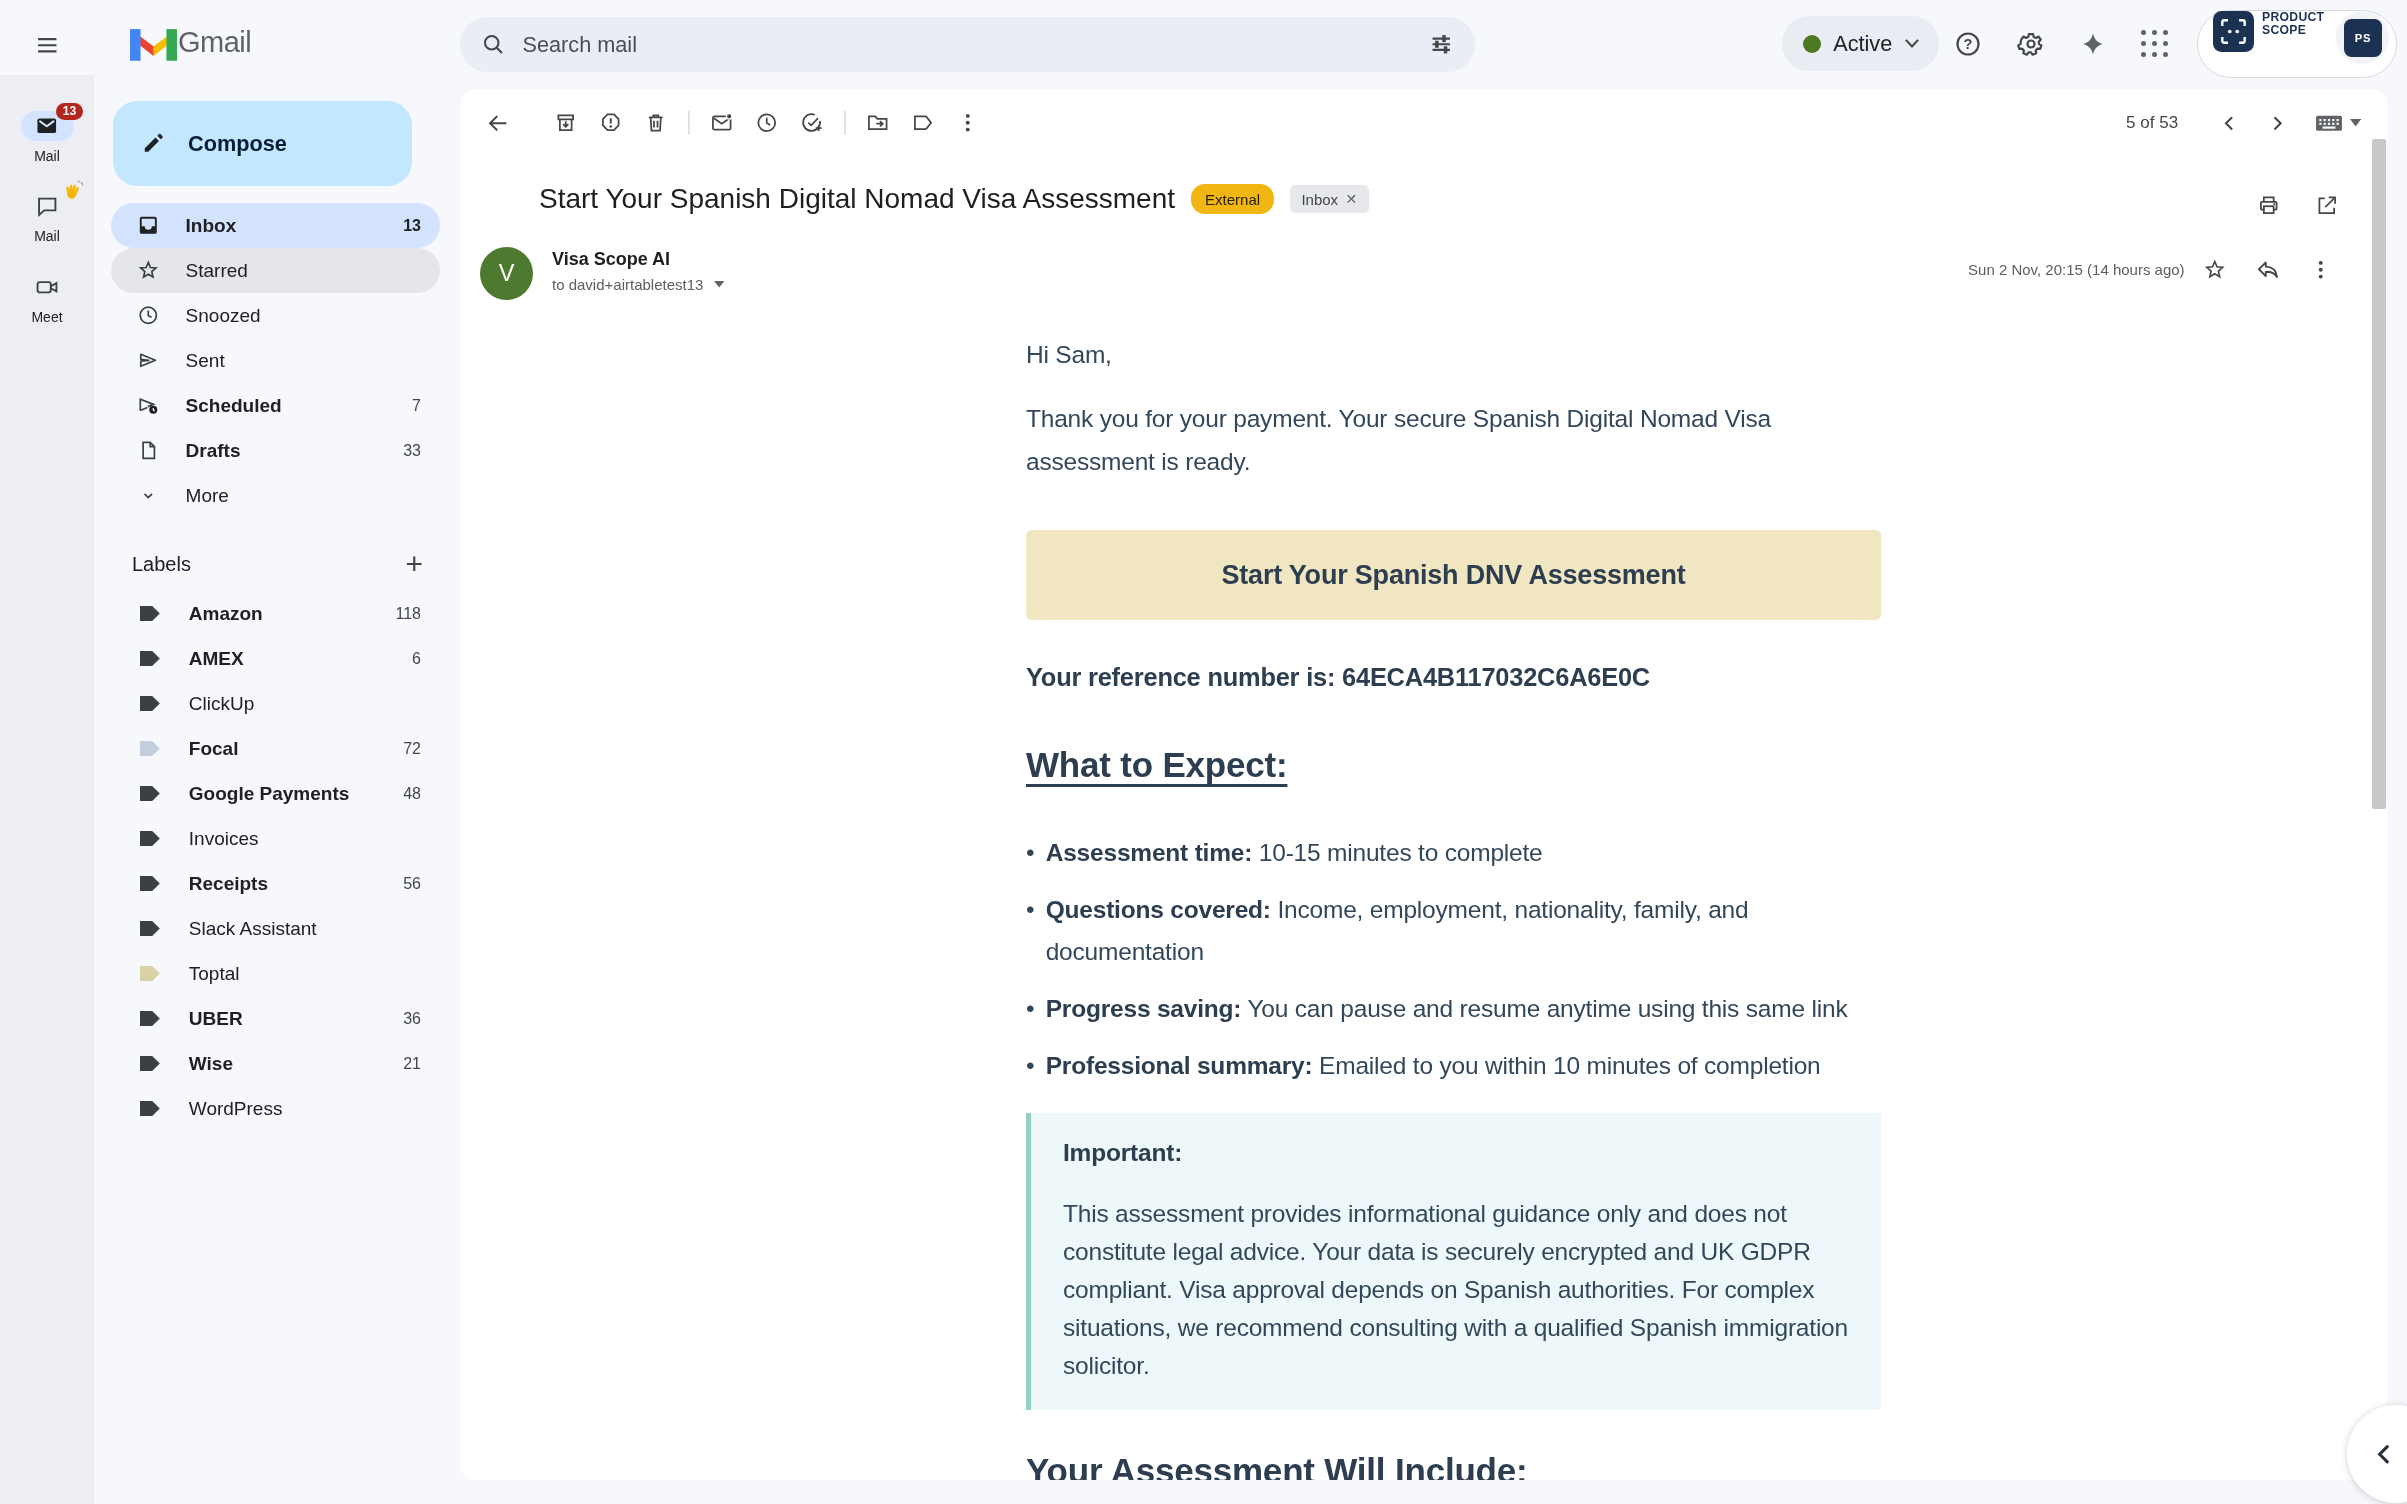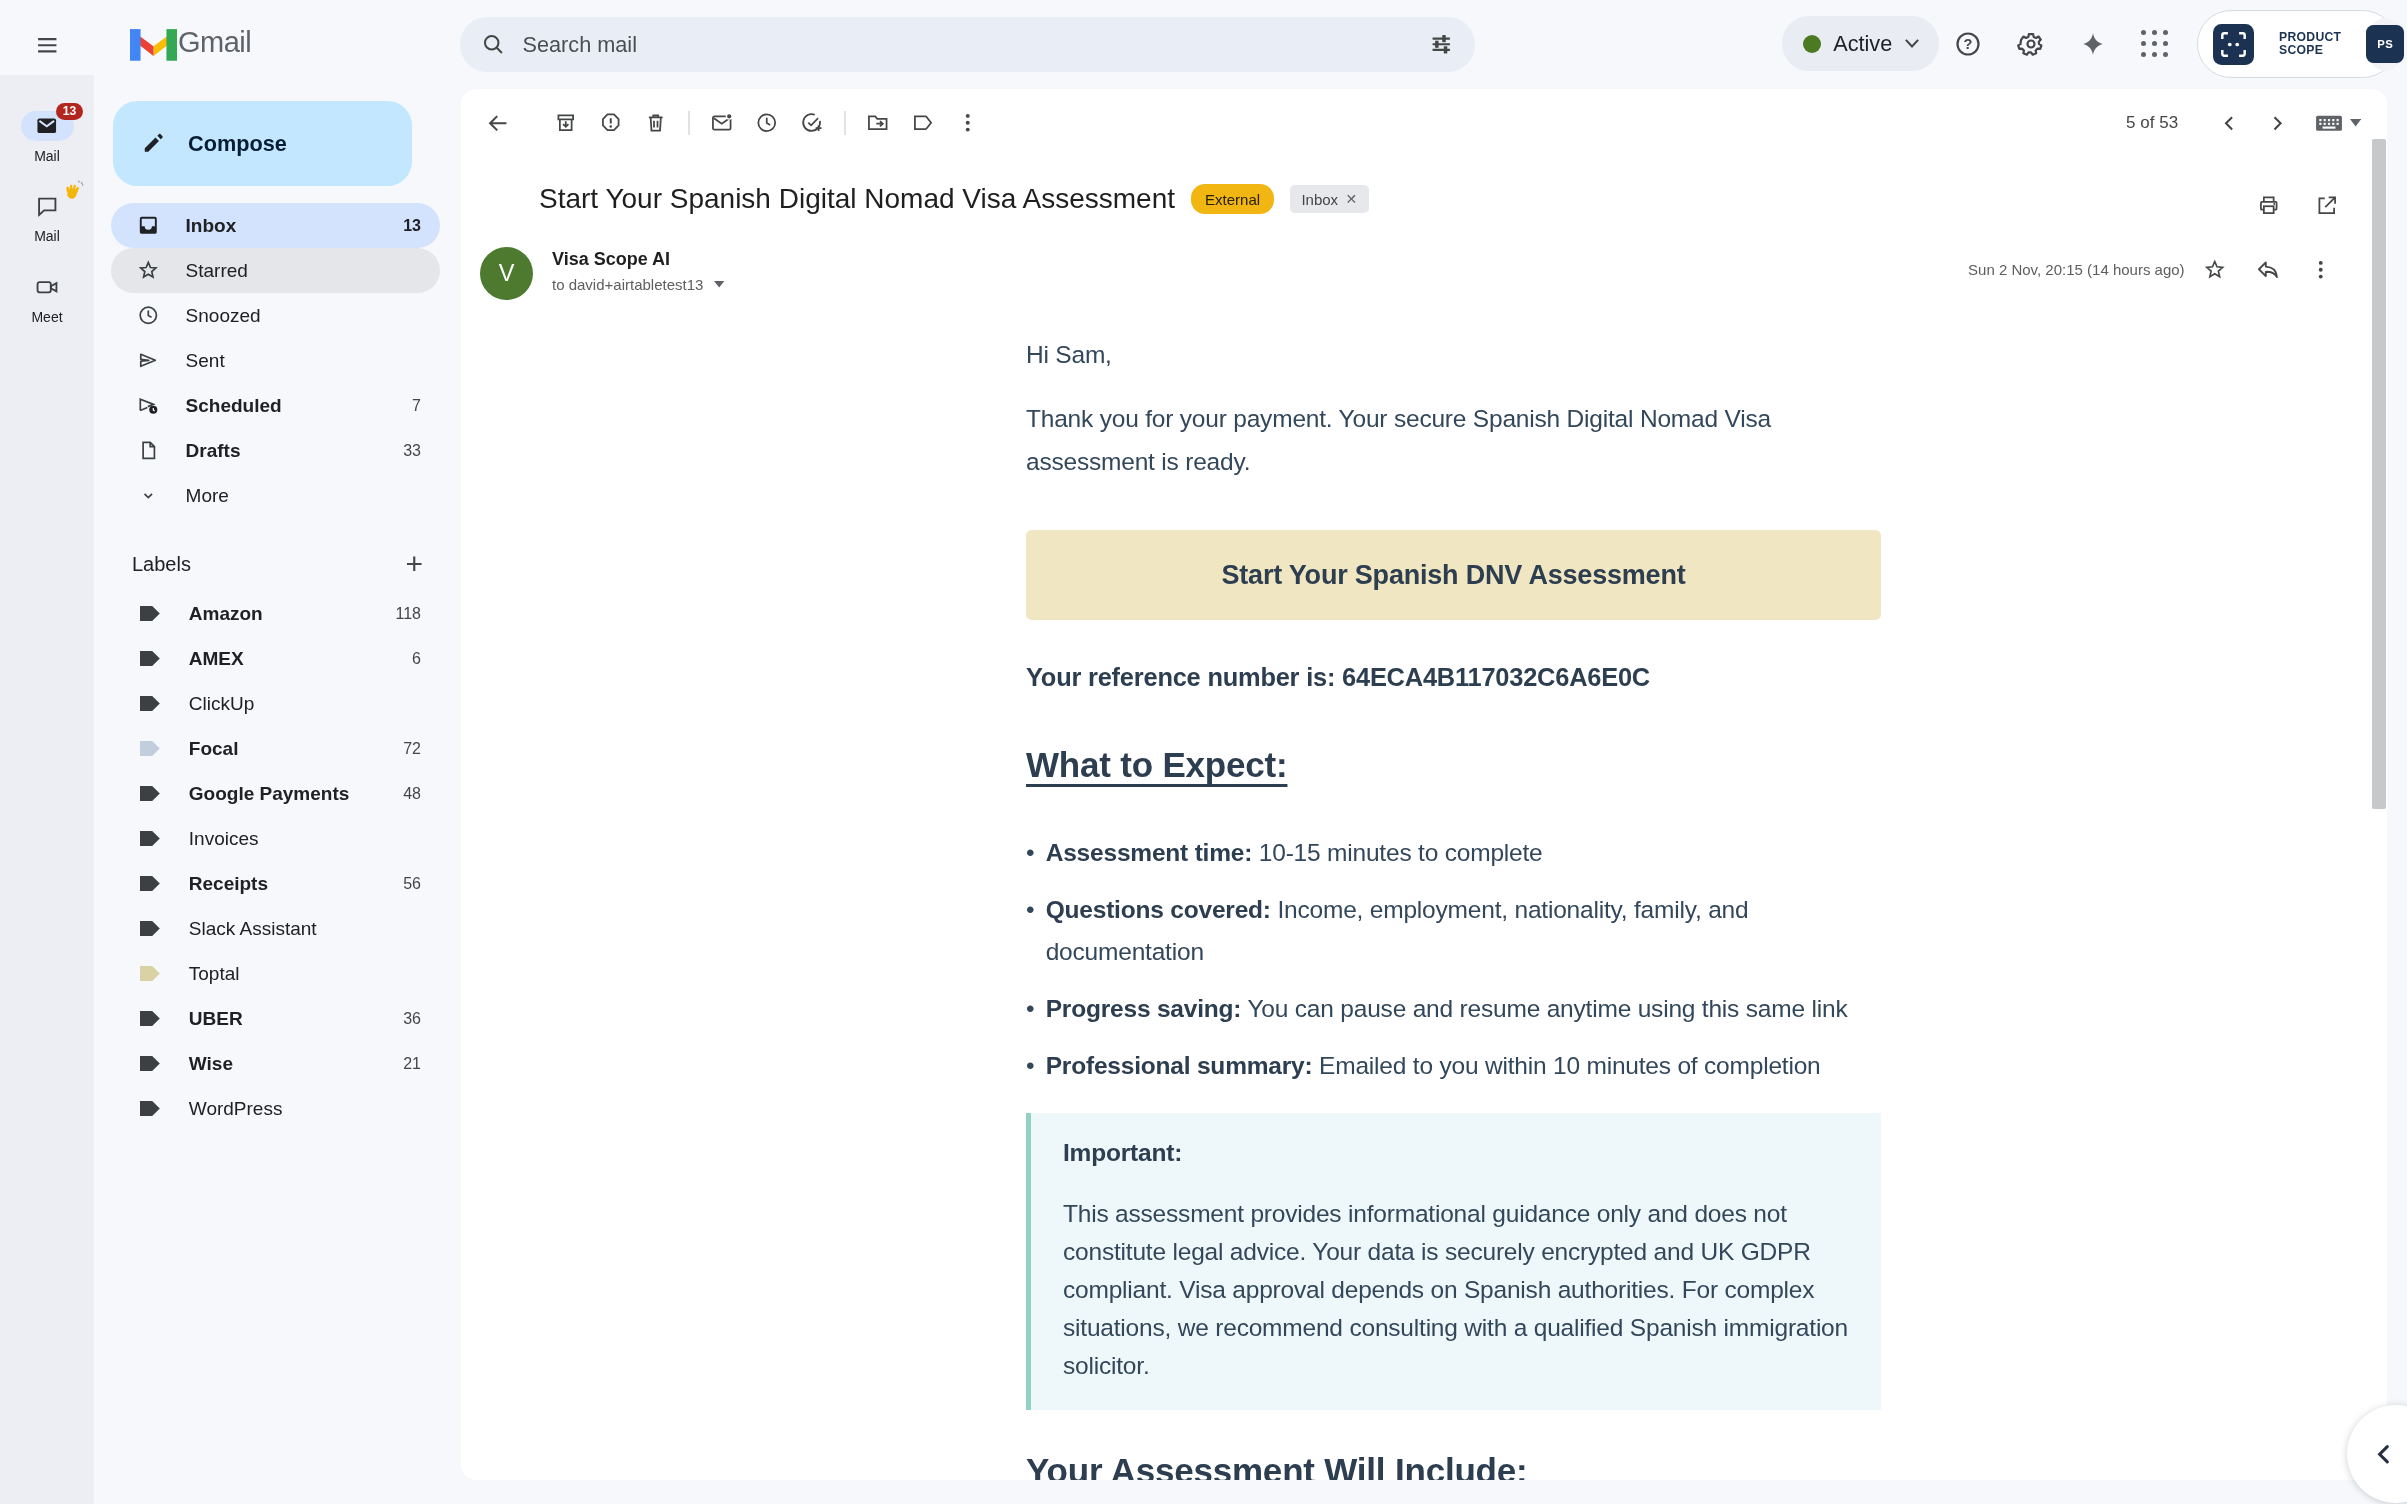--- a/index.html
+++ b/index.html
@@ -37,21 +37,21 @@
   
   .status-chip { position:absolute; left:1782px; top:16px; height:55px; border-radius:27px; background:#e9edf3; display:flex; align-items:center; gap:12.2px; padding:0 19px 0 21px; cursor:pointer; }
   .status-dot { width:18px; height:18px; border-radius:50%; background:#4a7a21; }
   .status-text { font-size:21.7px; color:#202124; }
   .tb-help   { position:absolute; left:1945px; top:21px; }
   .tb-gear   { position:absolute; left:2008px; top:21px; }
   .tb-spark  { position:absolute; left:2070px; top:21px; }
   .tb-grid   { position:absolute; left:2132px; top:21px; }
   .grid-dots { display:grid; grid-template-columns:repeat(3,5.6px); grid-template-rows:repeat(3,5.6px); gap:5.6px; }
   .grid-dots i { width:5.6px; height:5.6px; border-radius:50%; background:#5f6368; }
-  .ps-pill { position:absolute; left:2197px; top:10.4px; width:200px; height:68px; background:#fff; border:1.9px solid #d6dae1; border-radius:36px; display:flex; align-items:center; padding:0 6.6px 0 15px; gap:25px; cursor:pointer; }
+  .ps-pill { position:absolute; left:2197px; top:10.4px; width:200px; height:68px; background:#fff; border:1.9px solid #d6dae1; border-radius:36px; display:flex; padding:0 6.6px 0 15px; gap:8px; cursor:pointer; }
   .ps-logo-sq { width:41px; height:41px; border-radius:8.5px; background:#1c3252; position:relative; flex:0 0 auto; }
   .ps-word { font-size:12.2px; font-weight:bold; color:#1c3252; line-height:13px; letter-spacing:0.3px; }
   .ps-avatar { width:53px; height:53px; border-radius:50%; background:#f1f3f6; display:flex; align-items:center; justify-content:center; margin-left:auto; }
   .ps-avatar-sq { width:38px; height:38px; border-radius:7.5px; background:#1c3252; color:#fff; font-size:11.3px; font-weight:bold; display:flex; align-items:center; justify-content:center; letter-spacing:0.5px; }
 
   
   .sidebar { position:absolute; left:94px; top:0; width:367px; }
   .compose-btn { position:absolute; left:19px; top:101px; width:299px; height:85px; background:var(--accent-compose,#c2e7ff); border-radius:24.5px; display:flex; align-items:center; gap:22.6px; padding-left:28px; cursor:pointer; }
   .compose-label { font-size:21.7px; font-weight:600; color:#061d33; }
   .nav-list { position:absolute; left:17px; top:203px; width:329px; }

